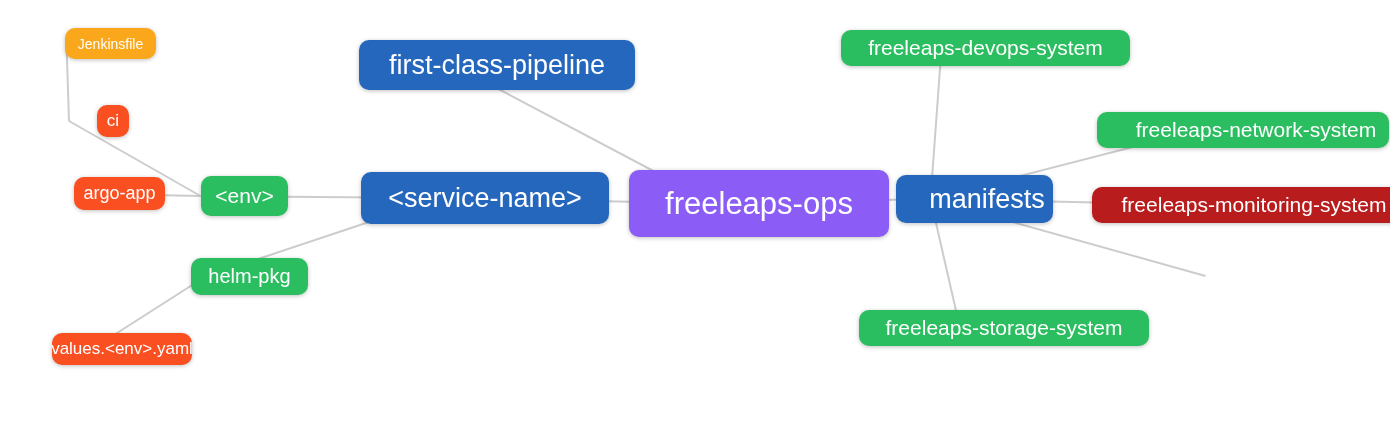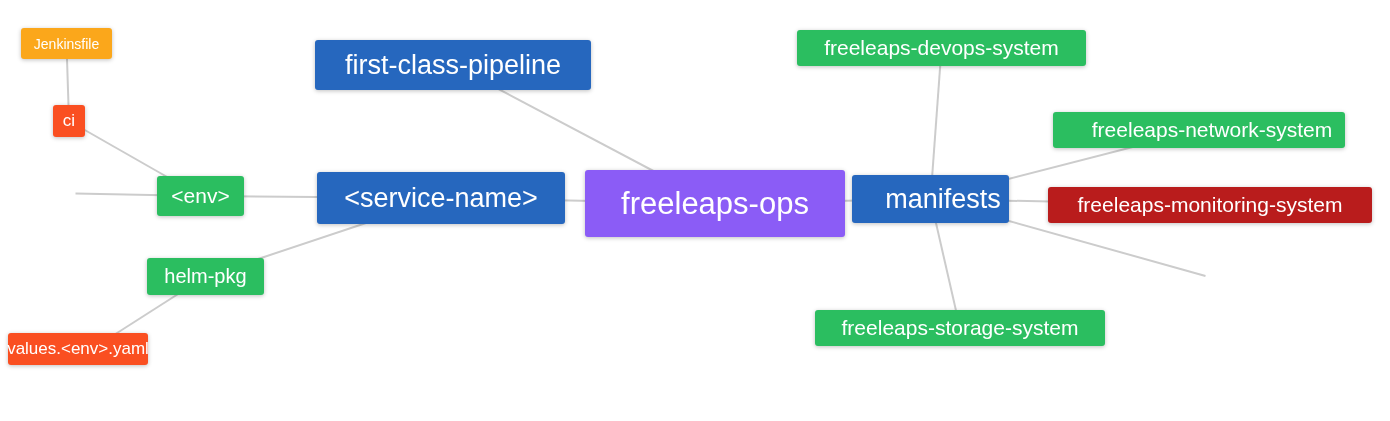--- a/index.html
+++ b/index.html
@@ -23,26 +23,27 @@
     height: 421px;
     z-index: 0;
   }
   .node {
     position: absolute;
     z-index: 1;
     display: flex;
     align-items: center;
     justify-content: center;
     color: #ffffff;
-    border-radius: 3px;
+    border-radius: 10px;
     box-shadow: 0 1px 4px rgba(0,0,0,0.25);
     white-space: nowrap;
     cursor: pointer;
     box-sizing: border-box;
     user-select: none;
+    margin-left: 44px;
   }
 </style>
 </head>
 <body>
 
 <div class="canvas">
   <svg class="edge-layer" viewBox="0 0 1390 421" xmlns="http://www.w3.org/2000/svg">
       <line x1="66.5" y1="43.5" x2="69" y2="121" stroke="#cccccc" stroke-width="2"></line>
       <line x1="69" y1="121" x2="200.5" y2="196" stroke="#cccccc" stroke-width="2"></line>
       <line x1="75.5" y1="193.5" x2="200.5" y2="196" stroke="#cccccc" stroke-width="2"></line>
@@ -53,20 +54,21 @@
       <line x1="441" y1="198" x2="715" y2="203.5" stroke="#cccccc" stroke-width="2"></line>
       <line x1="715" y1="203.5" x2="930.5" y2="199" stroke="#cccccc" stroke-width="2"></line>
       <line x1="930.5" y1="199" x2="941.5" y2="48" stroke="#cccccc" stroke-width="2"></line>
       <line x1="930.5" y1="199" x2="1199" y2="130" stroke="#cccccc" stroke-width="2"></line>
       <line x1="930.5" y1="199" x2="1210" y2="205" stroke="#cccccc" stroke-width="2"></line>
       <line x1="930.5" y1="199" x2="1205.5" y2="276" stroke="#cccccc" stroke-width="2"></line>
       <line x1="930.5" y1="199" x2="960" y2="328" stroke="#cccccc" stroke-width="2"></line>
     </svg>
 <div class="node" style="left: 21px; top: 28px; width: 91px; height: 31px; background: rgb(251, 167, 27); font-size: 14px; color: rgb(255, 255, 255);">Jenkinsfile</div>
     <div class="node" style="left: 53px; top: 105px; width: 32px; height: 32px; background: rgb(250, 79, 33); font-size: 17px; color: rgb(255, 255, 255);">ci</div>
+    <div class="node" style="left: 30px; top: 177px; width: 91px; height: 33px; background: rgb(250, 79, 33); font-size: 18px; color: rgb(255, 255, 255);">argo-app</div>
     <div class="node" style="left: 157px; top: 176px; width: 87px; height: 40px; background: rgb(43, 190, 96); font-size: 21px; color: rgb(255, 255, 255);">&lt;env&gt;</div>
     <div class="node" style="left: 147px; top: 258px; width: 117px; height: 37px; background: rgb(43, 190, 96); font-size: 20px; color: rgb(255, 255, 255);">helm-pkg</div>
     <div class="node" style="left: 8px; top: 333px; width: 140px; height: 32px; background: rgb(250, 79, 33); font-size: 17px; color: rgb(255, 255, 255);">values.&lt;env&gt;.yaml</div>
     <div class="node" style="left: 315px; top: 40px; width: 276px; height: 50px; background: rgb(38, 103, 190); font-size: 27px; color: rgb(255, 255, 255);">first-class-pipeline</div>
     <div class="node" style="left: 317px; top: 172px; width: 248px; height: 52px; background: rgb(38, 103, 190); font-size: 27px; color: rgb(255, 255, 255);">&lt;service-name&gt;</div>
     <div class="node" style="left: 585px; top: 170px; width: 260px; height: 67px; background: #8b5cf6; font-size: 31px; color: rgb(255, 255, 255);">freeleaps-ops</div>
     <div class="node" style="left: 852px; top: 175px; width: 157px; height: 48px; background: rgb(38, 103, 190); font-size: 27px; color: rgb(255, 255, 255); padding-left: 25px;">manifests</div>
     <div class="node" style="left: 797px; top: 30px; width: 289px; height: 36px; background: rgb(43, 190, 96); font-size: 21px; color: rgb(255, 255, 255); text-align: center;">freeleaps-devops-system</div>
     <div class="node" style="left: 1053px; top: 112px; width: 292px; height: 36px; background: rgb(43, 190, 96); font-size: 21px; color: rgb(255, 255, 255); padding-left: 26px;">freeleaps-network-system</div>
     <div class="node" style="left: 1048px; top: 187px; width: 324px; height: 36px; background: #b91c1c; font-size: 21px; color: rgb(255, 255, 255);">freeleaps-monitoring-system</div>

